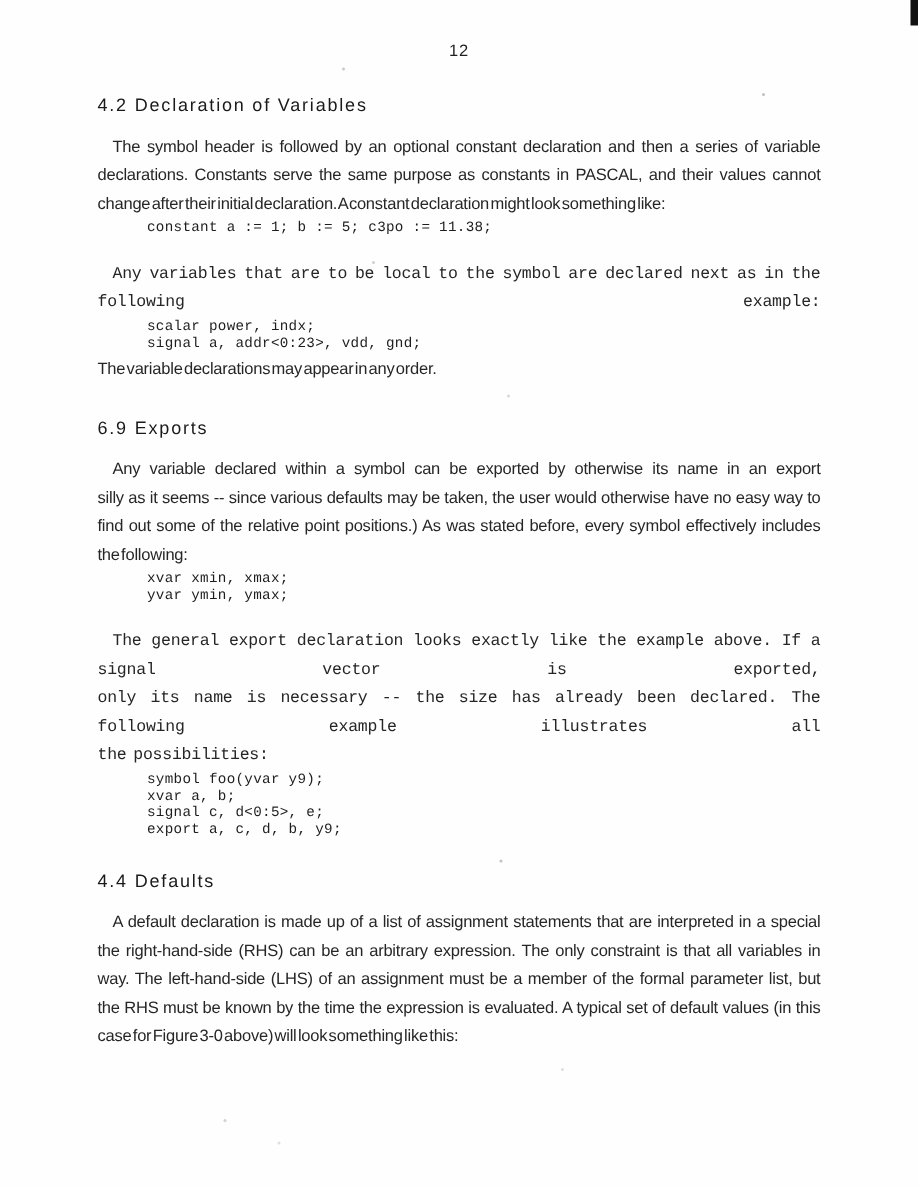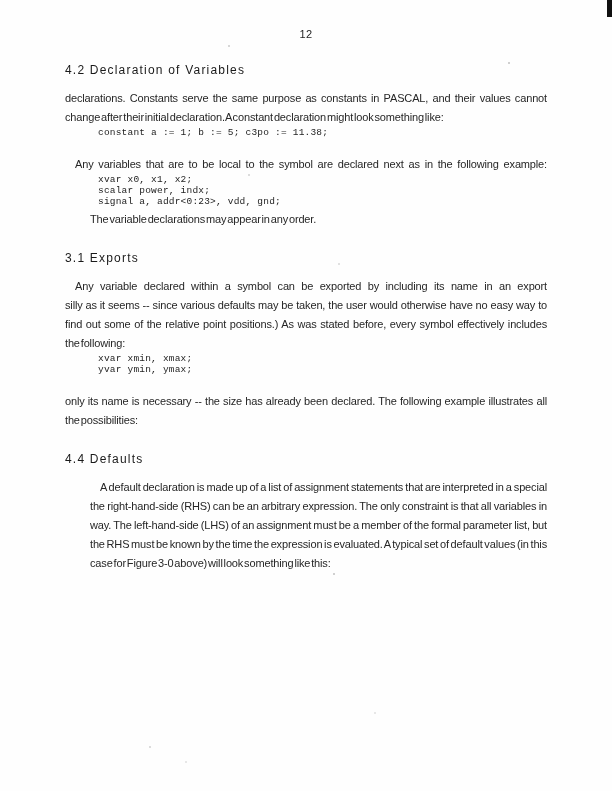--- a/index.html
+++ b/index.html
@@ -26,23 +26,23 @@
   }
   h2.heading {
     font-size: 12px;
     font-weight: 500;
     letter-spacing: 1.2px;
     color: #1a1a1a;
     margin: 20px 0 9px 0;
     line-height: 19px;
   }
   .para { margin: 0; }
-  .gap-lg { margin-top: 17px; }
+  .gap-lg { margin-top: 17px; font-family: Liberation Mono, monospace; }
   .gap-md { margin-top: 5px; }
-  .gap-sm { margin-top: 3px; margin-left: 25px; }
+  .gap-sm { margin-top: 3px; }
   .jline {
     font-size: 11px;
     line-height: 19px;
     color: #262626;
     text-align: justify;
     text-align-last: justify;
     word-spacing: -2px;
     letter-spacing: -0.15px;
     white-space: normal;
   }
@@ -73,56 +73,63 @@
 </head>
 <body>
 
 <div class="page">
   <div class="page-number">12</div>
   <div id="content">
   <section class="section">
     <h2 class="heading">4.2 Declaration of Variables</h2>
     <div class="blocks">
           <div class="para indent">
+            <div class="jline first">The symbol header is followed by an optional constant declaration and then a series of variable</div>
             <div class="jline">declarations.  Constants serve the same purpose as constants in PASCAL, and their values cannot</div>
             <div class="jline last">change after their initial declaration.  A constant declaration might look something like:</div>
           </div>
           <div class="codeblock">
             <div class="codeline">constant a := 1; b := 5; c3po := 11.38;</div>
           </div>
           <div class="para indent gap-lg">
             <div class="jline first">Any variables that are to be local to the symbol are declared next as in the following example:</div>
           </div>
           <div class="codeblock">
-            <div class="codeline">xvar x0, x1, x2;</div>
             <div class="codeline">scalar power, indx;</div>
             <div class="codeline">signal a, addr&lt;0:23&gt;, vdd, gnd;</div>
           </div>
           <div class="para gap-sm">
             <div class="jline first last">The variable declarations may appear in any order.</div>
           </div>
         </div>
   </section>
 
   <section class="section">
-    <h2 class="heading">3.1 Exports</h2>
+    <h2 class="heading">6.9 Exports</h2>
     <div class="blocks">
           <div class="para indent">
-            <div class="jline first">Any variable declared within a symbol can be exported by including its name in an export</div>
+            <div class="jline first">Any variable declared within a symbol can be exported by otherwise its name in an export</div>
             <div class="jline">silly as it seems -- since various defaults may be taken, the user would otherwise have no easy way to</div>
             <div class="jline">find out some of the relative point positions.)  As was stated before, every symbol effectively includes</div>
             <div class="jline last">the following:</div>
           </div>
           <div class="codeblock">
             <div class="codeline">xvar xmin, xmax;</div>
             <div class="codeline">yvar ymin, ymax;</div>
           </div>
           <div class="para indent gap-lg">
+            <div class="jline first">The general export declaration looks exactly like the example above.  If a signal vector is exported,</div>
             <div class="jline">only its name is necessary -- the size has already been declared.  The following example illustrates all</div>
             <div class="jline last">the possibilities:</div>
+          </div>
+          <div class="codeblock gap-md">
+            <div class="codeline">symbol foo(yvar y9);</div>
+            <div class="codeline">xvar a, b;</div>
+            <div class="codeline">signal c, d&lt;0:5&gt;, e;</div>
+            <div class="codeline">export a, c, d, b, y9;</div>
           </div>
         </div>
   </section>
 
   <section class="section">
     <h2 class="heading">4.4 Defaults</h2>
     <div class="blocks">
           <div class="para indent gap-sm">
             <div class="jline first">A default declaration is made up of a list of assignment statements that are interpreted in a special</div>
             <div class="jline">the right-hand-side (RHS) can be an arbitrary expression.  The only constraint is that all variables in</div>

